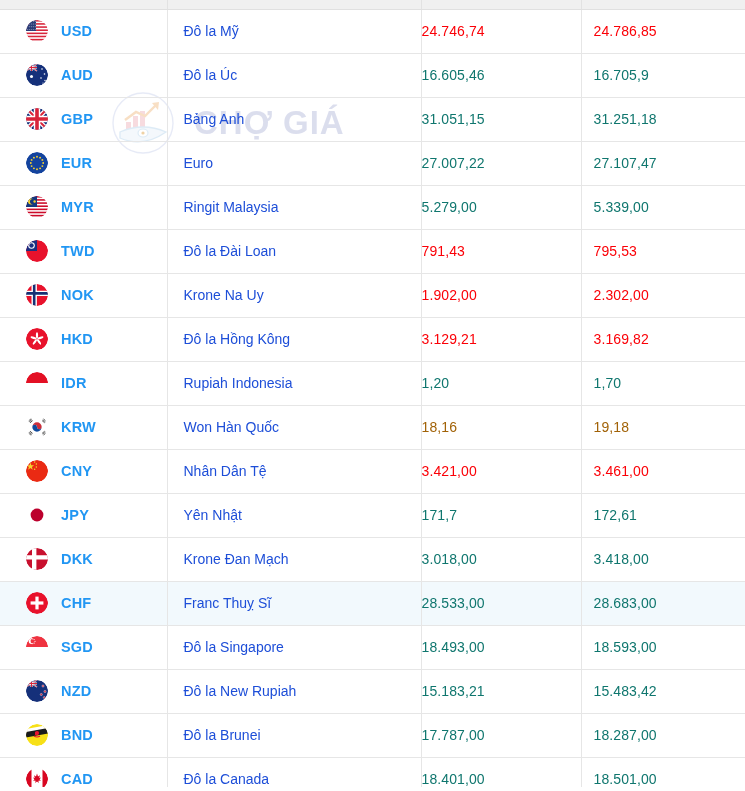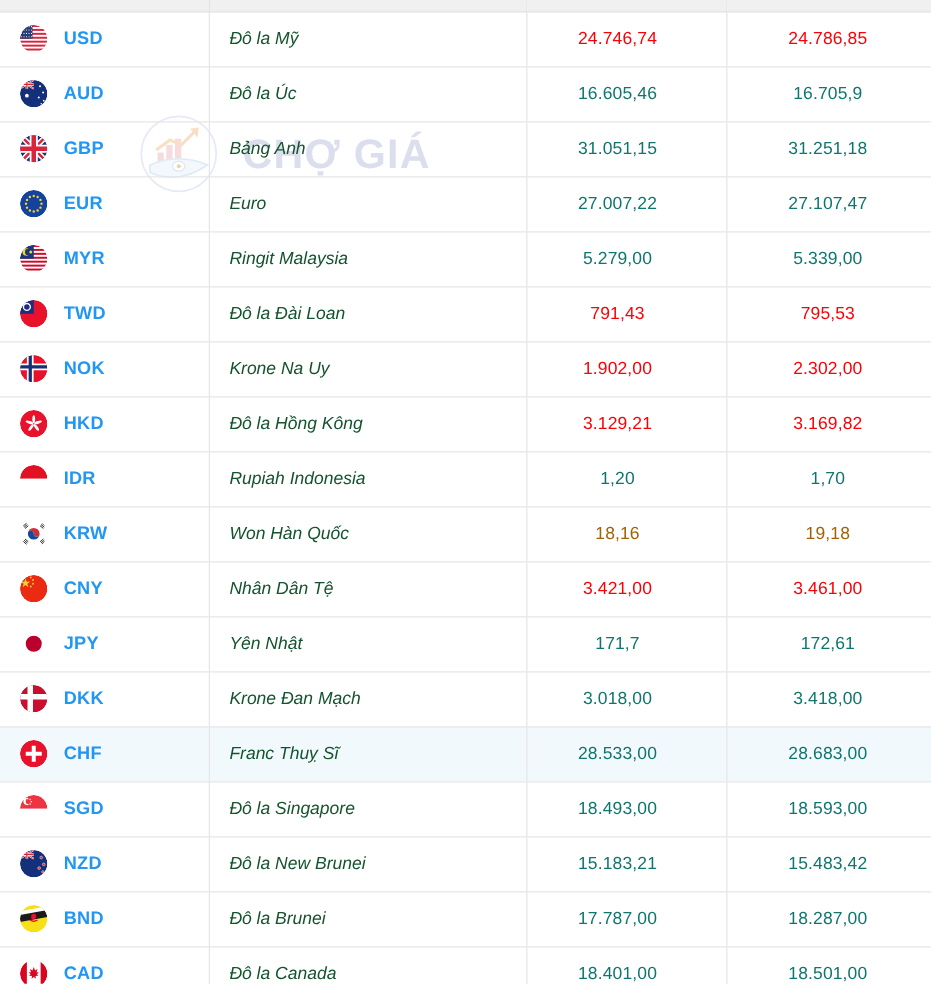--- a/index.html
+++ b/index.html
@@ -50,21 +50,21 @@
     height: 44px;
     border-bottom: 1px solid #e6e6e6;
     border-right: 1px solid #e6e6e6;
     padding: 0;
     vertical-align: middle;
     background: transparent;
   }
   tbody td.cell-sell { border-right: none; padding-left: 12px; }
 
   
-  td.cell-code { padding-left: 16px; }
+  td.cell-code { padding-left: 26px; }
   .code-wrap {
     display: flex;
     align-items: center;
     gap: 13px;
   }
   .flag {
     width: 22px; height: 22px;
     border-radius: 50%;
     flex: 0 0 22px;
     overflow: hidden;
@@ -75,27 +75,26 @@
     font-size: 14.5px;
     font-weight: bold;
     color: #2196f3;
     letter-spacing: .2px;
   }
 
   
   td.cell-name { padding-left: 16px; }
   .name-text {
     font-size: 14px;
-    color: #14532d;
+    color: #1d4ed8;
     font-weight: normal;
-    font-style: italic;
   }
 
   
-  td.cell-buy, td.cell-sell { text-align: center; padding-right: 14px; margin-left: 29px; }
+  td.cell-buy, td.cell-sell { text-align: left; padding-right: 14px; margin-left: 29px; }
   .val {
     font-size: 14px;
     letter-spacing: .1px;
     white-space: nowrap;
   }
   .val.up   { color: #0f766e; }
   .val.down { color: #fb0007; }
   .val.flat { color: #a16207; }
 
   
@@ -625,21 +624,21 @@
                       <circle cx="19" cy="11.5" r="1.1"></circle>
                       <circle cx="15.3" cy="14.5" r="1.1"></circle>
                       <circle cx="18.3" cy="17.5" r="1"></circle>
                     </g>
                   </g>
                 </svg>
               </span>
               <span class="code-text">NZD</span>
             </div>
           </td>
-          <td class="cell-name"><span class="name-text">Đô la New Brunei</span></td>
+          <td class="cell-name"><span class="name-text">Đô la New Rupiah</span></td>
           <td class="cell-buy"><span class="val up">15.183,21</span></td>
           <td class="cell-sell"><span class="val up">15.483,42</span></td>
         </tr>
         <tr class="rate-row">
           <td class="cell-code">
             <div class="code-wrap">
               <span class="flag">
                 <svg viewBox="0 0 22 22" xmlns="http://www.w3.org/2000/svg">
                   <defs>
                     <clipPath id="cpBND">

